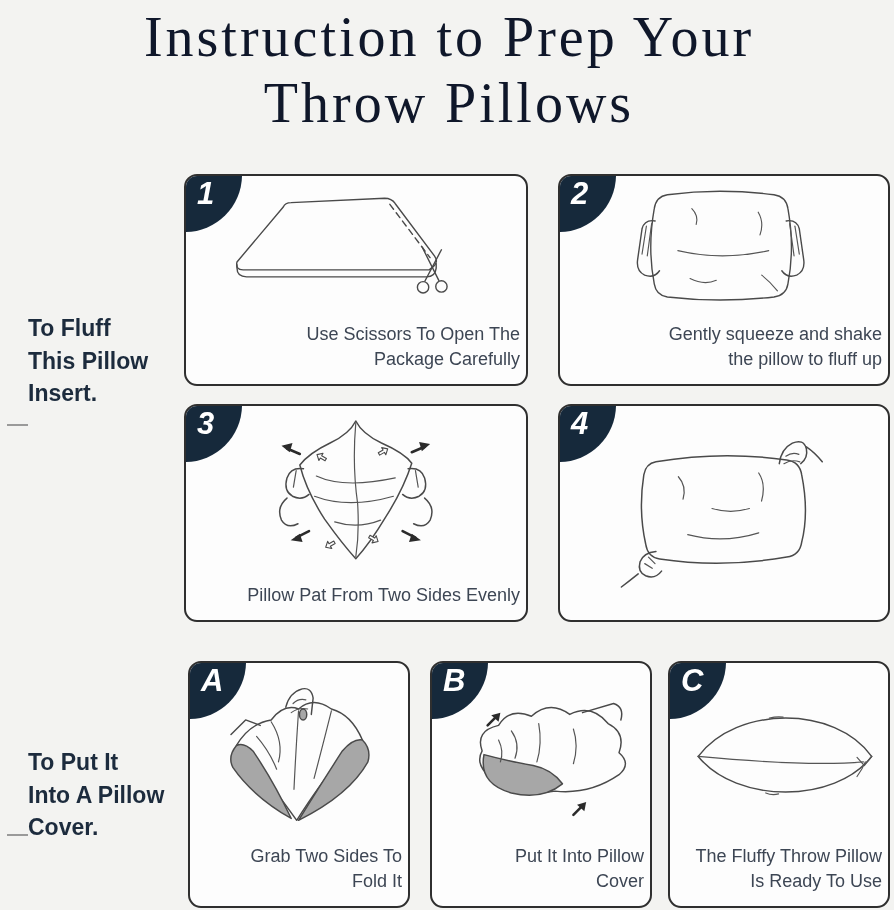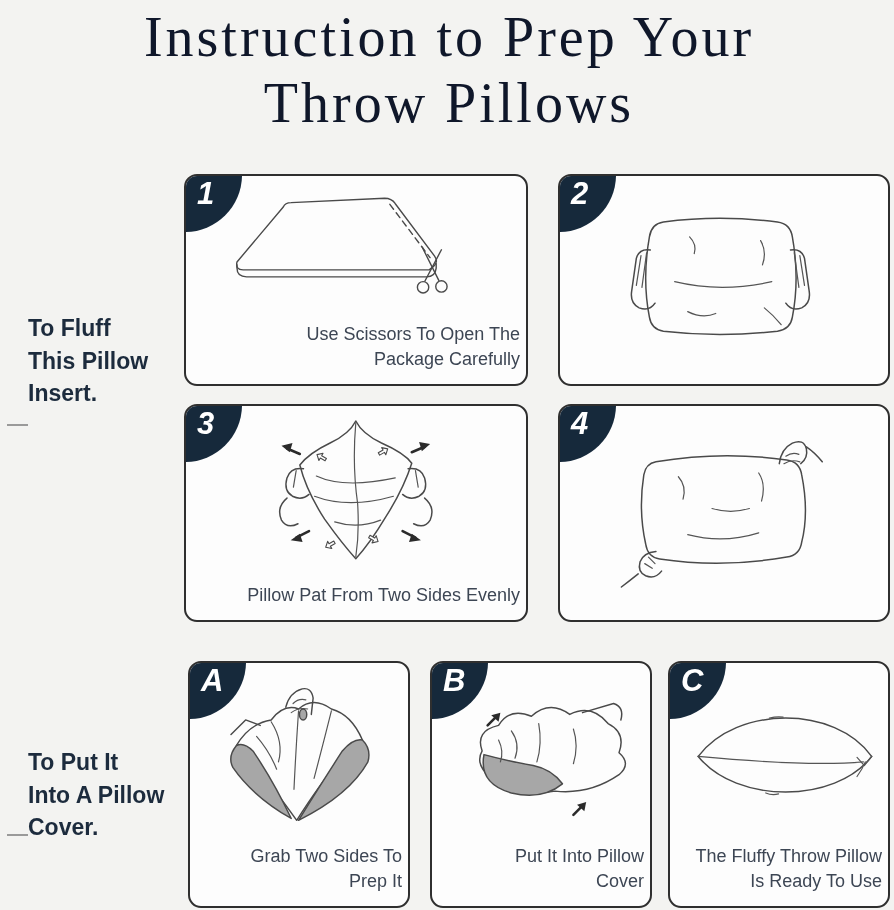--- a/index.html
+++ b/index.html
@@ -129,20 +129,22 @@
       <path class="lnthin" d="M126,114 Q142,122 156,116"></path>
       <path class="lnthin" d="M208,110 Q218,118 226,128"></path>
       <path class="ln" d="M86,48 Q74,46 71,57 L66,92 Q64,105 74,110 Q85,114 91,105"></path>
       <path class="lnthin" d="M76,54 L71,86"></path>
       <path class="lnthin" d="M82,51 L77,88"></path>
       <path class="ln" d="M236,48 Q248,46 251,57 L256,92 Q258,105 248,110 Q237,114 231,105"></path>
       <path class="lnthin" d="M246,54 L251,86"></path>
       <path class="lnthin" d="M240,51 L245,88"></path>
     </svg>
   </div>
+  <div class="caption">Gently squeeze and shake
+the pillow to fluff up</div>
 </div>
 
 <div class="card card-3">
   <div class="badge">
       <span>3</span>
     </div>
   <div class="art">
     <svg viewBox="0 0 330 185">
       <path class="ln" d="M165,12 Q172,26 193,36 Q218,47 226,58 Q217,86 198,116 Q180,146 165,162 Q151,147 131,119 Q111,88 104,60 Q114,47 137,36 Q158,26 165,12 Z"></path>
       <path class="lnthin" d="M165,14 Q161,60 167,102 Q169,134 165,160"></path>
@@ -209,21 +211,21 @@
       <path class="lnthin" d="M140,48 Q130,88 121,122"></path>
       <path class="lnthin" d="M58,76 Q72,92 80,112"></path>
       <path class="ln" d="M30,74 L46,58 L62,64"></path>
       <path class="ln" d="M90,44 Q94,28 108,24 Q118,22 120,34 L118,52"></path>
       <path class="lnthin" d="M98,40 Q104,34 112,36"></path>
       <path class="lnthin" d="M96,50 Q104,44 114,46"></path>
       <ellipse class="grayfill" cx="109" cy="52" rx="4" ry="6"></ellipse>
     </svg>
   </div>
   <div class="caption">Grab Two Sides To
-Prep It</div>
+Fold It</div>
 </div>
 
 <div class="card card-b">
   <div class="badge">
       <span>B</span>
     </div>
   <div class="art">
     <svg viewBox="0 0 210 190">
       <path class="whitefill" d="M40,92 Q32,70 58,64 Q70,44 94,54 Q114,36 136,52 Q160,40 178,62 Q198,72 190,94 Q204,106 190,118 Q158,140 120,136 Q72,144 48,120 Q32,106 40,92 Z"></path>
       <path class="ln" d="M150,50 L184,40 Q196,44 192,58"></path>

